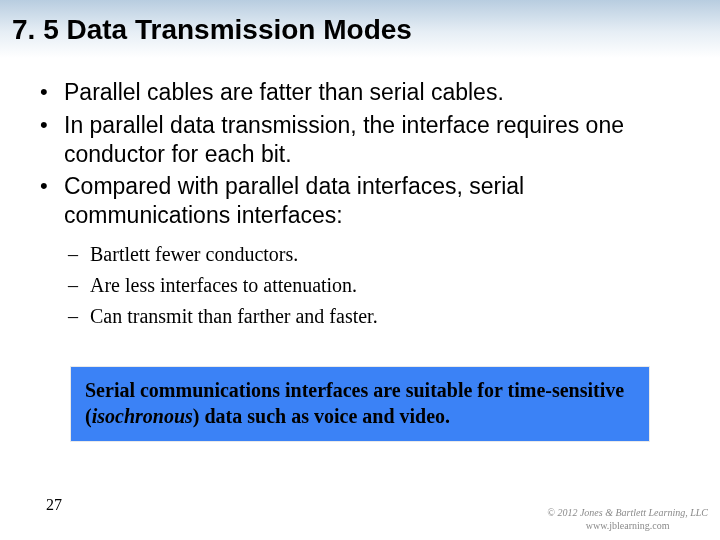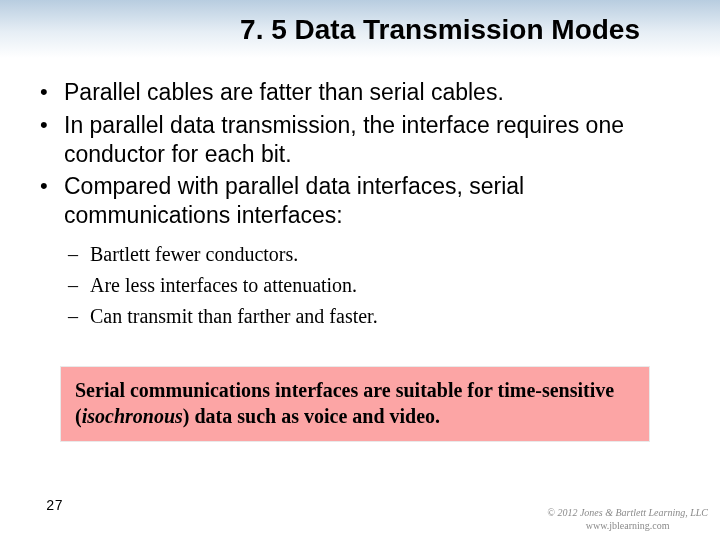--- a/index.html
+++ b/index.html
@@ -18,23 +18,23 @@
     position: relative;
     box-sizing: border-box;
   }
   .top-band {
     height: 58px;
     background: linear-gradient(to bottom, #b8cde0 0%, #e6eef5 55%, #ffffff 100%);
   }
   .title {
     position: absolute;
     top: 14px;
-    left: 0;
+    left: 12px;
     width: 640px;
-    text-align: right;
+    text-align: left;
     font-size: 28px;
     font-weight: bold;
   }
   .content {
     position: absolute;
     top: 78px;
     left: 36px;
     right: 36px;
   }
   ul.bullets {
@@ -71,39 +71,39 @@
   }
   ul.sub > li::before {
     content: "–";
     position: absolute;
     left: 32px;
     top: 0;
   }
   .callout {
     position: absolute;
     top: 366px;
-    left: 60px;
+    left: 70px;
     right: 70px;
     border: 1px solid #e9e9e9;
-    background: #fca5a5;
+    background: #3b82f6;
     padding: 10px 14px 12px 14px;
     font-family: "Times New Roman", Times, serif;
     font-size: 20px;
     font-weight: bold;
     line-height: 1.3;
   }
   .callout .iso {
     font-style: italic;
   }
   .page-num {
     position: absolute;
     left: 46px;
     bottom: 26px;
-    font-size: 14px;
-    font-family: Liberation Mono, monospace;
+    font-size: 16px;
+    font-family: Liberation Serif, serif;
   }
   .footer {
     position: absolute;
     right: 12px;
     bottom: 8px;
     text-align: center;
     font-size: 10px;
     color: #8a8a8a;
     line-height: 1.3;
     font-family: "Times New Roman", Times, serif;

